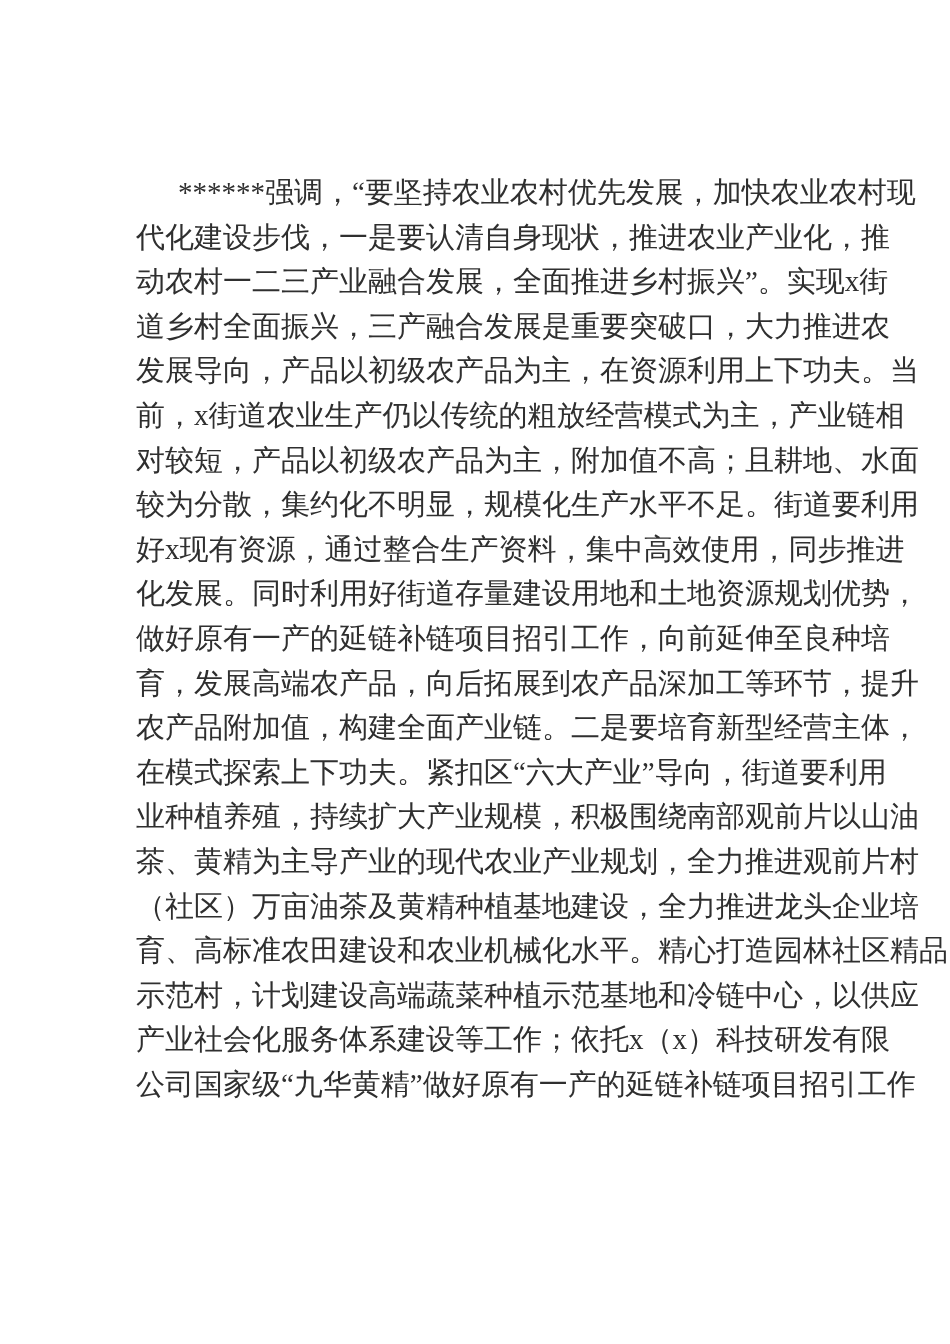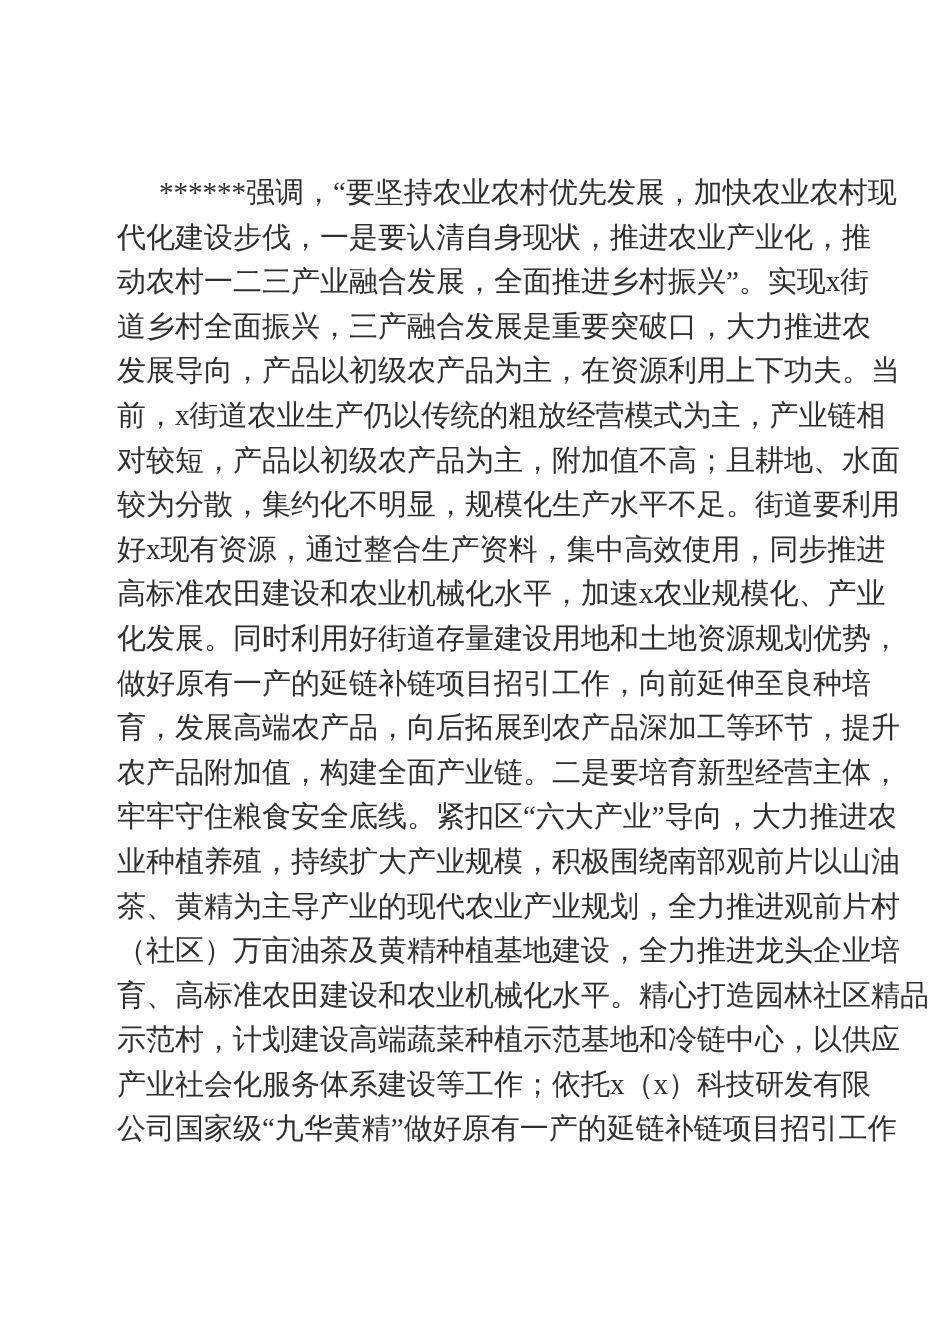--- a/index.html
+++ b/index.html
@@ -29,45 +29,45 @@
   .line {
     font-family: "Liberation Serif", "DejaVu Serif", serif;
     font-size: 29px;
     line-height: 44.6px;
     font-weight: 400;
     color: var(--fg);
     text-align: justify;
     text-align-last: justify;
     white-space: nowrap;
     height: 44.6px;
+    margin-left: 19px;
   }
   .line-first {
     padding-left: 42px;
   }
 </style>
 </head>
 <body>
 
 <div class="page">
   <div class="paragraph">
     <div class="line line-first">******强调，“要坚持农业农村优先发展，加快农业农村现</div>
     <div class="line">代化建设步伐，一是要认清自身现状，推进农业产业化，推</div>
     <div class="line">动农村一二三产业融合发展，全面推进乡村振兴”。实现x街</div>
     <div class="line">道乡村全面振兴，三产融合发展是重要突破口，大力推进农</div>
     <div class="line">发展导向，产品以初级农产品为主，在资源利用上下功夫。当</div>
     <div class="line">前，x街道农业生产仍以传统的粗放经营模式为主，产业链相</div>
     <div class="line">对较短，产品以初级农产品为主，附加值不高；且耕地、水面</div>
     <div class="line">较为分散，集约化不明显，规模化生产水平不足。街道要利用</div>
     <div class="line">好x现有资源，通过整合生产资料，集中高效使用，同步推进</div>
-    <div class="line">高标准农田建设和农业机械化水平，加速x农业规模化、产业</div>
     <div class="line">化发展。同时利用好街道存量建设用地和土地资源规划优势，</div>
     <div class="line">做好原有一产的延链补链项目招引工作，向前延伸至良种培</div>
     <div class="line">育，发展高端农产品，向后拓展到农产品深加工等环节，提升</div>
     <div class="line">农产品附加值，构建全面产业链。二是要培育新型经营主体，</div>
-    <div class="line">牢牢守住粮食安全底线。紧扣区“六大产业”导向，大力推进农</div>
+    <div class="line">在模式探索上下功夫。紧扣区“六大产业”导向，街道要利用</div>
     <div class="line">业种植养殖，持续扩大产业规模，积极围绕南部观前片以山油</div>
     <div class="line">茶、黄精为主导产业的现代农业产业规划，全力推进观前片村</div>
     <div class="line">（社区）万亩油茶及黄精种植基地建设，全力推进龙头企业培</div>
     <div class="line">育、高标准农田建设和农业机械化水平。精心打造园林社区精品</div>
     <div class="line">示范村，计划建设高端蔬菜种植示范基地和冷链中心，以供应</div>
     <div class="line">产业社会化服务体系建设等工作；依托x（x）科技研发有限</div>
     <div class="line">公司国家级“九华黄精”做好原有一产的延链补链项目招引工作</div>
   </div>
 </div>
 

